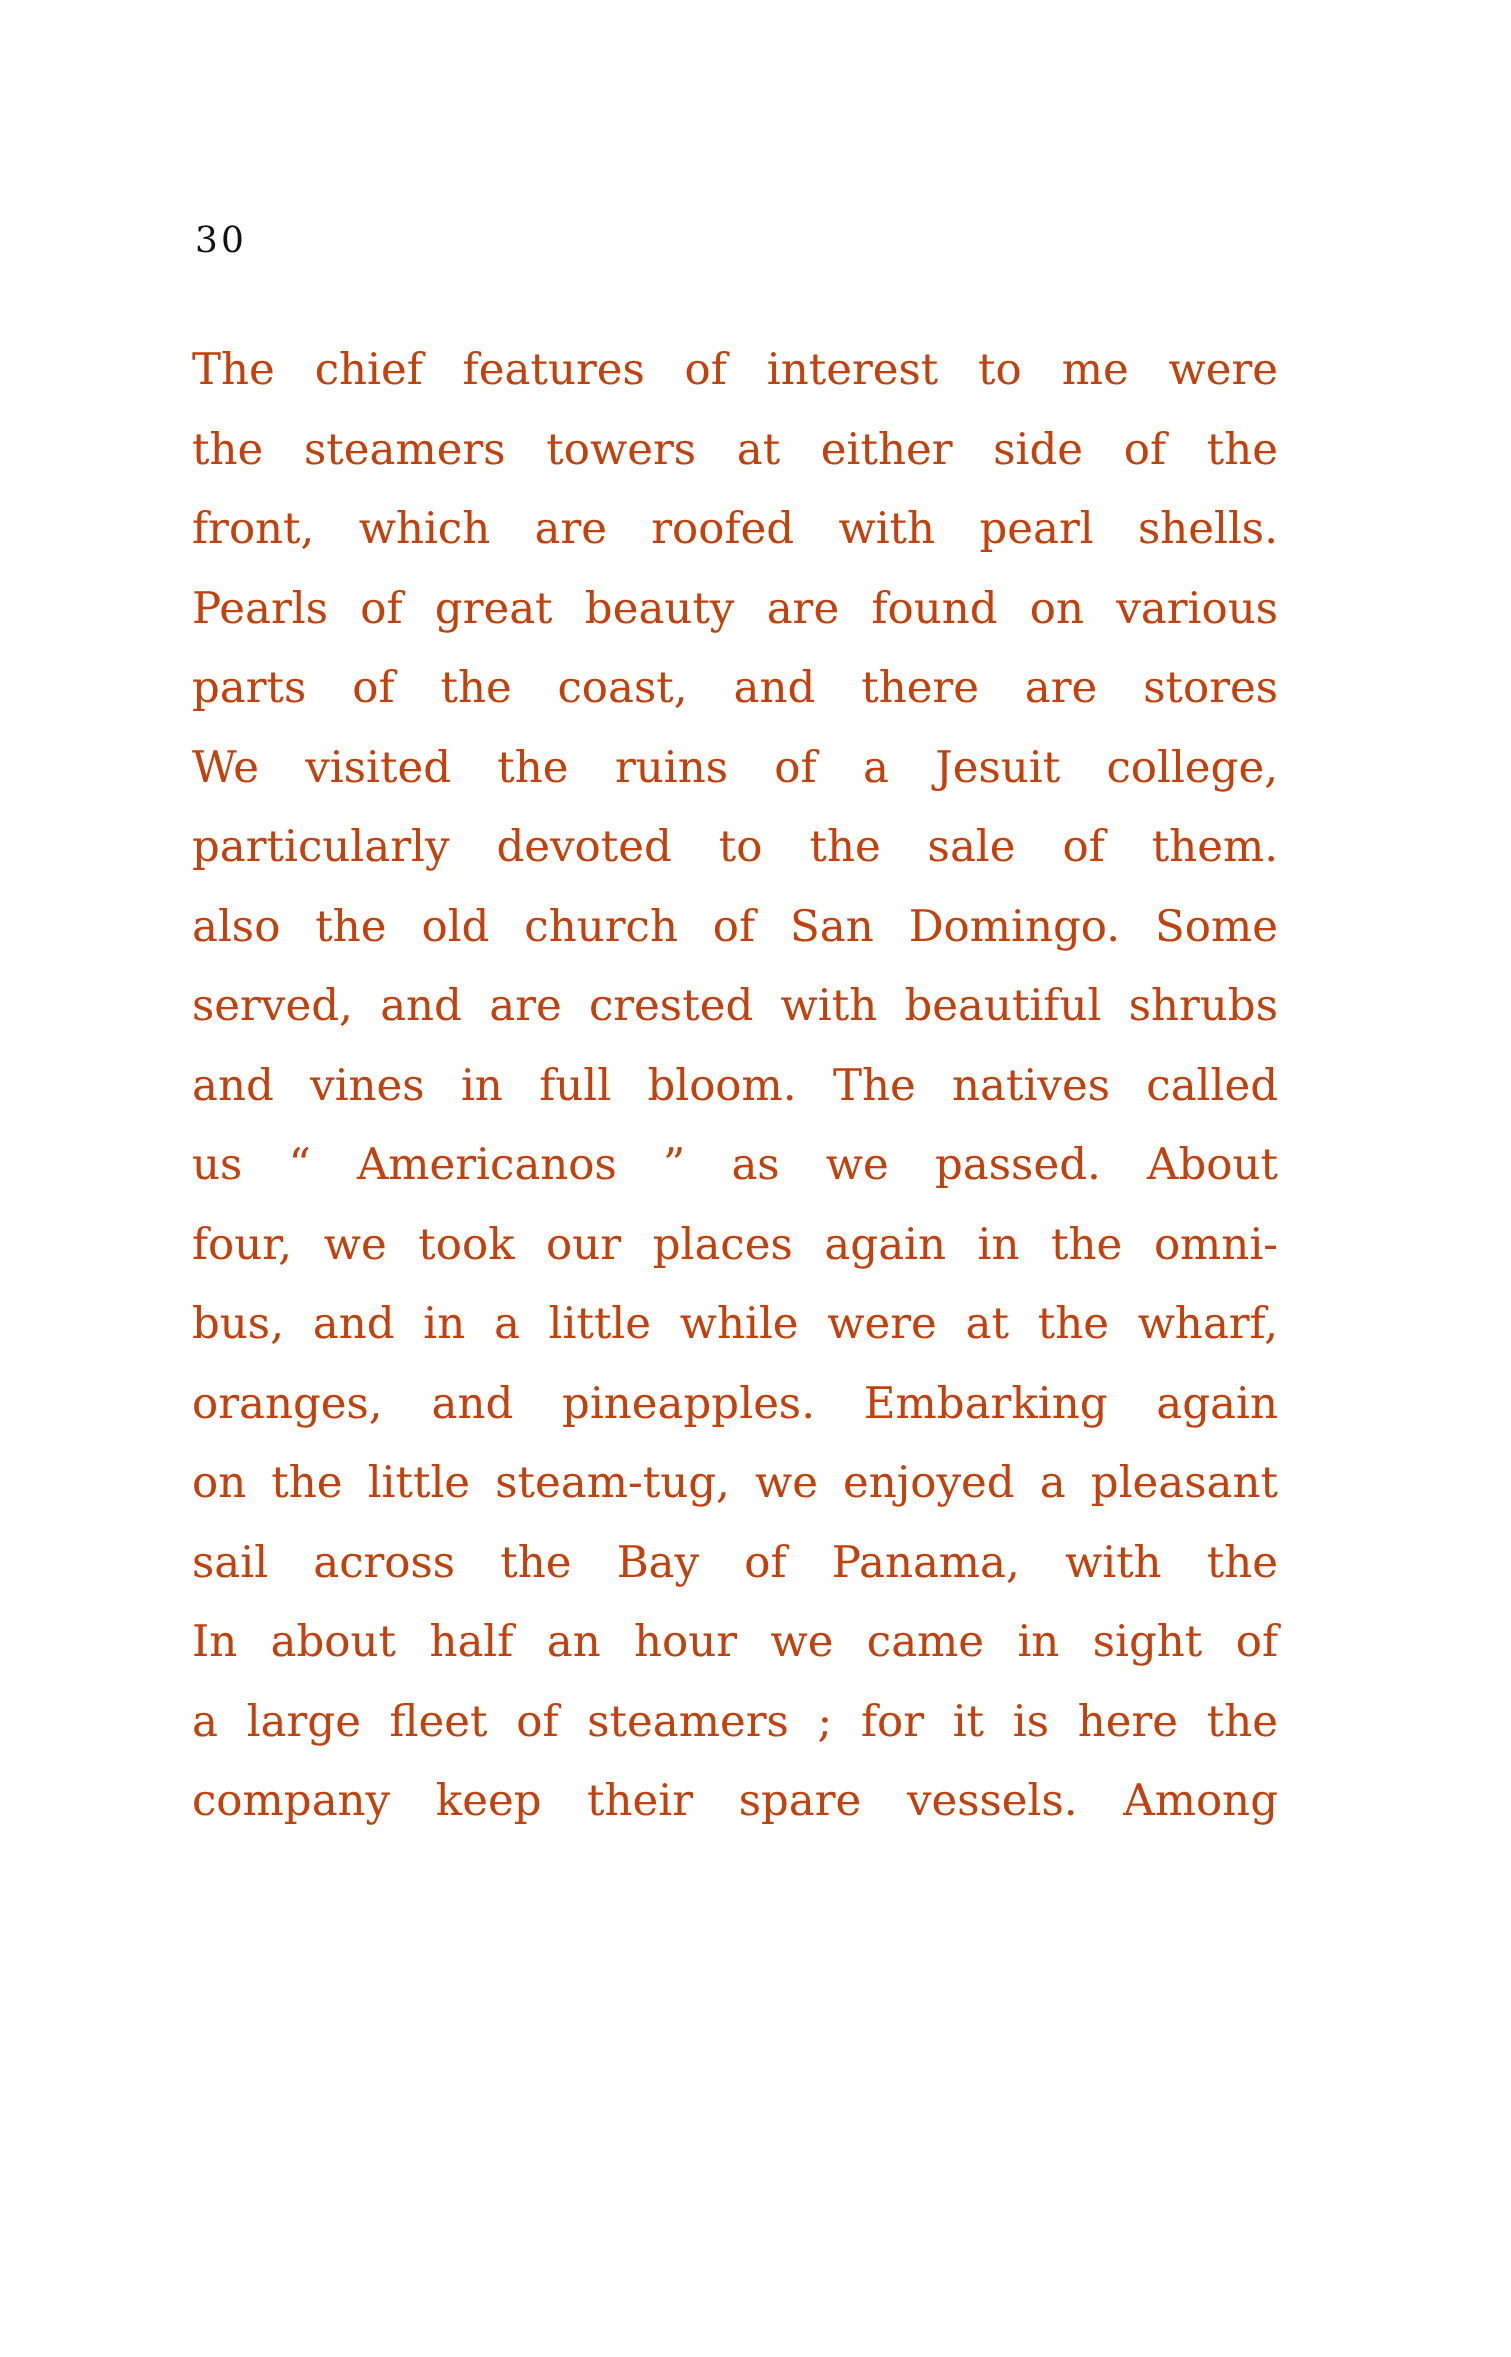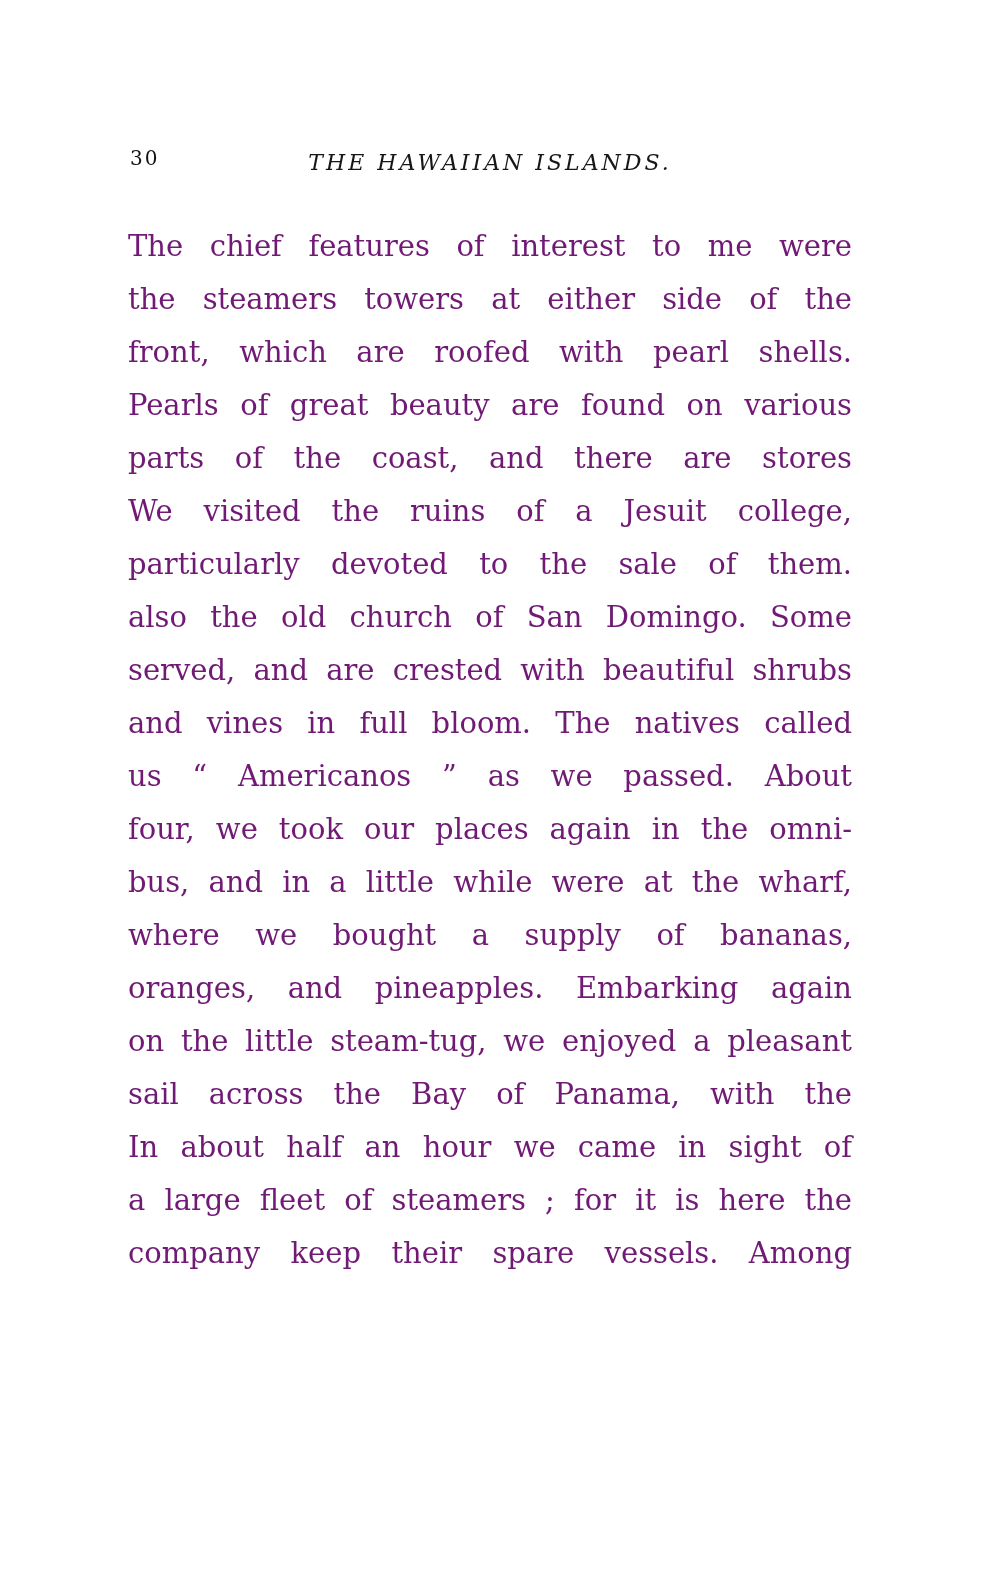--- a/index.html
+++ b/index.html
@@ -26,21 +26,21 @@
   .header-row {
     position: relative;
     width: 100%;
     height: 40px;
     margin-bottom: 34px;
   }
   .page-number {
     position: absolute;
     left: 2px;
     top: 0;
-    font-size: 20px;
+    font-size: 24px;
     letter-spacing: 2px;
     color: #111111;
   }
   .running-header {
     position: absolute;
     left: 0;
     right: 0;
     top: 4px;
     text-align: center;
     font-style: italic;
@@ -52,47 +52,45 @@
     width: 100%;
   }
   .text-line {
     width: 100%;
     font-size: 29px;
     line-height: 53px;
     text-align: justify;
     text-align-last: justify;
     -moz-text-align-last: justify;
     white-space: normal;
-    color: #701a75;
+    color: #c2410c;
   }
 </style>
 </head>
 <body>
 
 <div class="page">
   <div class="text-column">
     <div class="header-row">
       <div class="page-number">30</div>
-      <div class="running-header">THE HAWAIIAN ISLANDS.</div>
     </div>
     <div class="body-text">
       <div class="text-line">The chief features of interest to me were</div>
       <div class="text-line">the steamers towers at either side of the</div>
       <div class="text-line">front, which are roofed with pearl shells.</div>
       <div class="text-line">Pearls of great beauty are found on various</div>
       <div class="text-line">parts of the coast, and there are stores</div>
       <div class="text-line">We visited the ruins of a Jesuit college,</div>
       <div class="text-line">particularly devoted to the sale of them.</div>
       <div class="text-line">also the old church of San Domingo. Some</div>
       <div class="text-line">served, and are crested with beautiful shrubs</div>
       <div class="text-line">and vines in full bloom. The natives called</div>
       <div class="text-line">us “ Americanos ” as we passed. About</div>
       <div class="text-line">four, we took our places again in the omni-</div>
       <div class="text-line">bus, and in a little while were at the wharf,</div>
-      <div class="text-line">where we bought a supply of bananas,</div>
       <div class="text-line">oranges, and pineapples. Embarking again</div>
       <div class="text-line">on the little steam-tug, we enjoyed a pleasant</div>
       <div class="text-line">sail across the Bay of Panama, with the</div>
       <div class="text-line">In about half an hour we came in sight of</div>
       <div class="text-line">a large fleet of steamers ; for it is here the</div>
       <div class="text-line">company keep their spare vessels. Among</div>
     </div>
   </div>
 </div>
 

